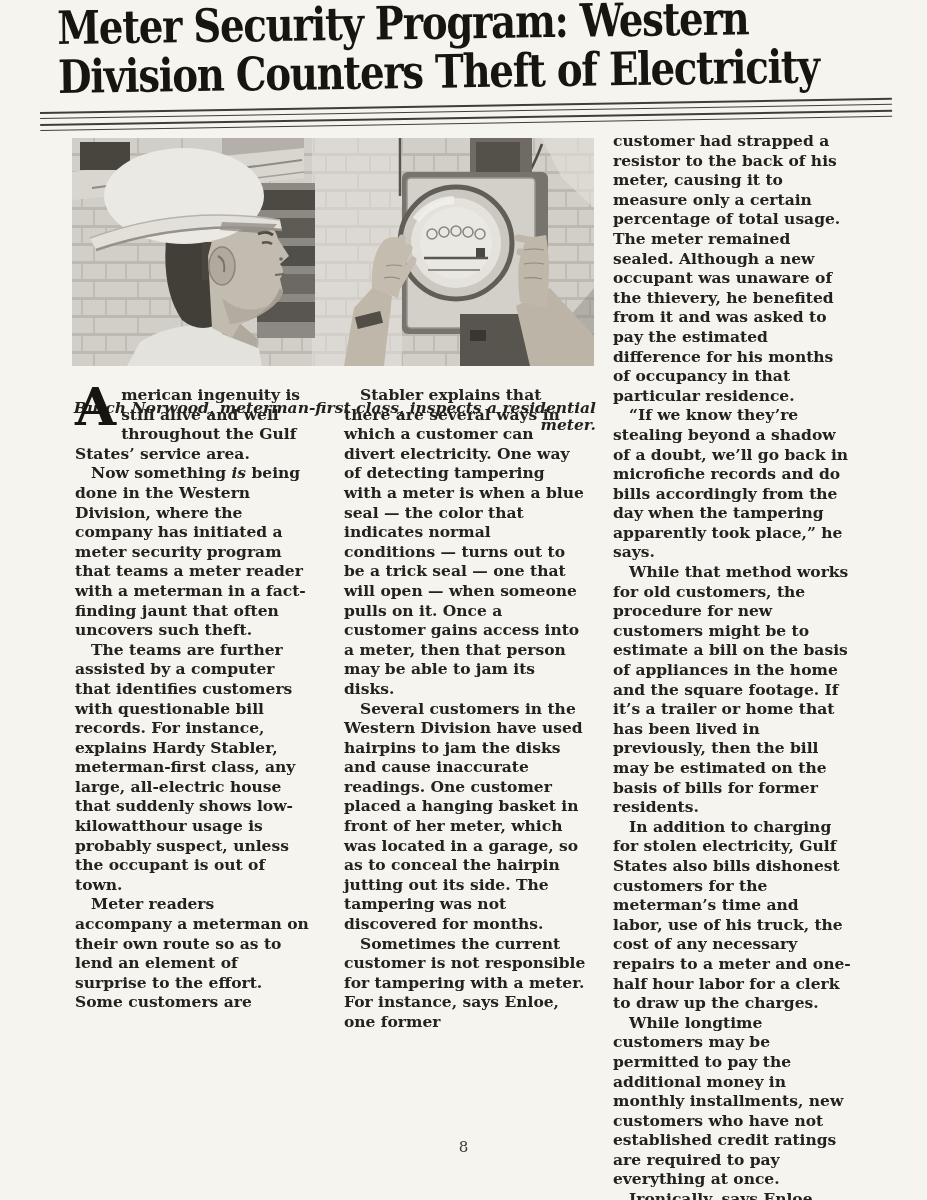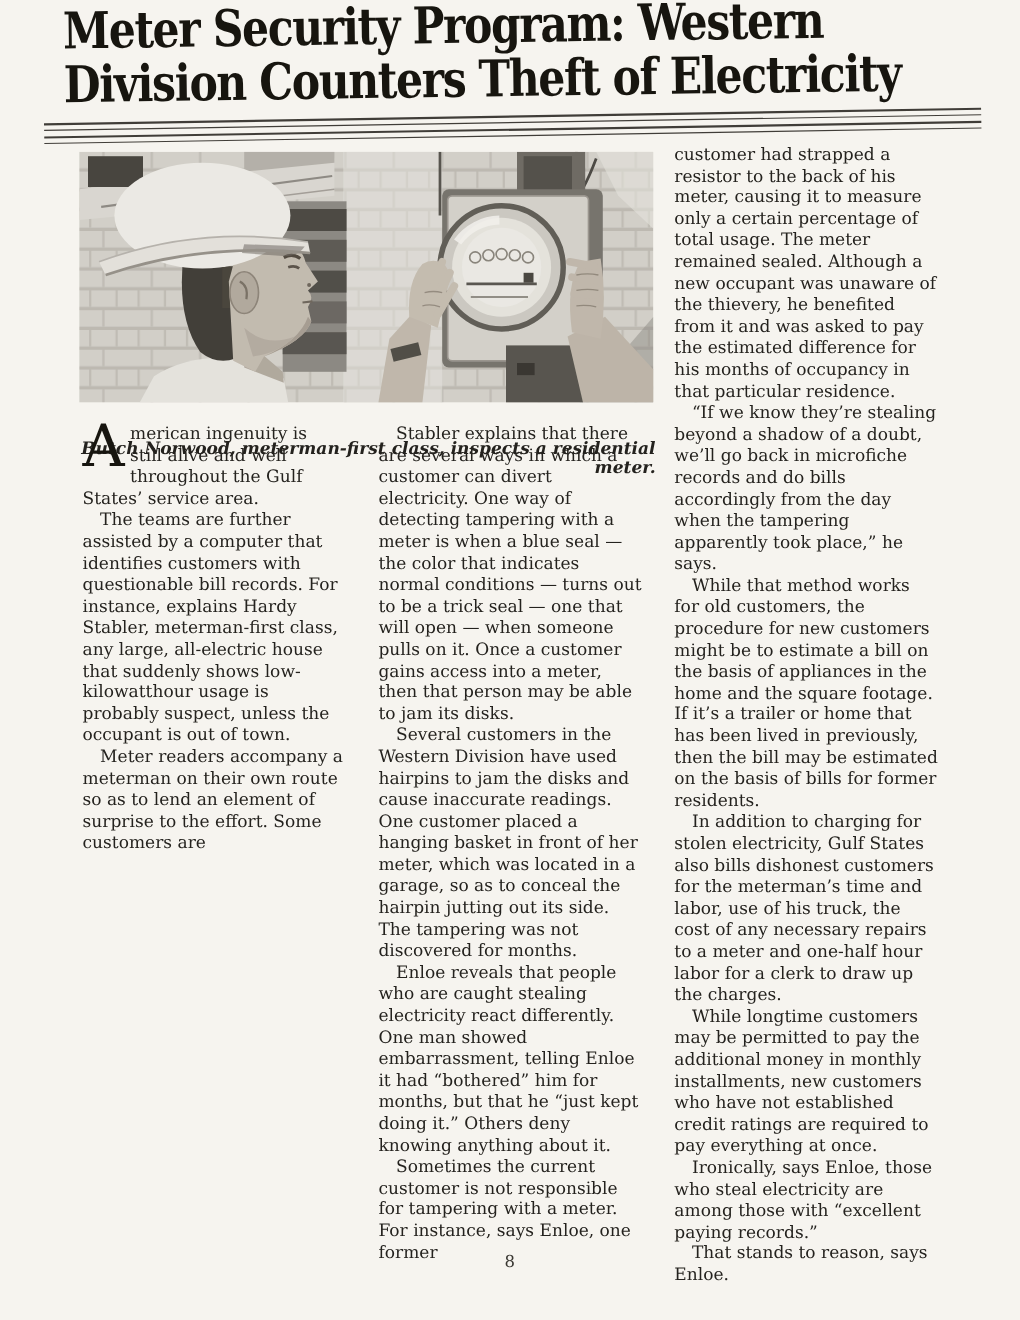--- a/index.html
+++ b/index.html
@@ -38,21 +38,21 @@
   .photo{position:absolute;left:72px;top:138px;width:522px;height:228px;}
   .photo svg{display:block;}
   .caption{
     position:absolute;left:72px;top:367px;width:524px;
     text-align:right;font-style:italic;font-weight:bold;
     font-size:15.5px;line-height:17px;color:#24221e;margin-top:32px;
   }
 
   
   .col{position:absolute;font-size:15.5px;line-height:19.6px;text-align:left;}
-  .col p{margin:0;text-indent:16px;}
+  .col p{margin:0;text-indent:16px;font-weight:bold;}
   .col p.noindent{text-indent:0;}
   #col1{left:75px;top:385px;width:238px;}
   #col2{left:344px;top:385px;width:242px;}
   #col3{left:613px;top:131px;width:240px;}
   .dropcap{
     float:left;
     font-size:53px;line-height:41px;
     padding:1px 5px 0 0;
     color:#17150f;
   }
@@ -201,28 +201,28 @@
       </g>
 
       <rect x="0" y="0" width="522" height="228" fill="#8d8a84" opacity="0.05"></rect>
     </svg>
   </div>
 
   <div class="caption">Butch Norwood, meterman-first class, inspects a residential meter.</div>
 
   <div class="col" id="col1">
     <p class="noindent"><span class="dropcap">A</span><span>merican ingenuity is still alive and well throughout the Gulf States’ service area.</span></p>
+    <p><span>Now something </span><i>is</i><span> being done in the Western Division, where the company has initiated a meter security program that teams a meter reader with a meterman in a fact-finding jaunt that often uncovers such theft.</span></p>
     <p>The teams are further assisted by a computer that identifies customers with questionable bill records. For instance, explains Hardy Stabler, meterman-first class, any large, all-electric house that suddenly shows low-kilowatthour usage is probably suspect, unless the occupant is out of town.</p>
     <p>Meter readers accompany a meterman on their own route so as to lend an element of surprise to the effort. Some customers are</p>
   </div>
 
   <div class="col" id="col2">
     <p>Stabler explains that there are several ways in which a customer can divert electricity. One way of detecting tampering with a meter is when a blue seal — the color that indicates normal conditions — turns out to be a trick seal — one that will open — when someone pulls on it. Once a customer gains access into a meter, then that person may be able to jam its disks.</p>
     <p>Several customers in the Western Division have used hairpins to jam the disks and cause inaccurate readings. One customer placed a hanging basket in front of her meter, which was located in a garage, so as to conceal the hairpin jutting out its side. The tampering was not discovered for months.</p>
-    <p>Enloe reveals that people who are caught stealing electricity react differently. One man showed embarrassment, telling Enloe it had “bothered” him for months, but that he “just kept doing it.” Others deny knowing anything about it.</p>
     <p>Sometimes the current customer is not responsible for tampering with a meter. For instance, says Enloe, one former</p>
   </div>
 
   <div class="col" id="col3">
     <p class="noindent">customer had strapped a resistor to the back of his meter, causing it to measure only a certain percentage of total usage. The meter remained sealed. Although a new occupant was unaware of the thievery, he benefited from it and was asked to pay the estimated difference for his months of occupancy in that particular residence.</p>
     <p>“If we know they’re stealing beyond a shadow of a doubt, we’ll go back in microfiche records and do bills accordingly from the day when the tampering apparently took place,” he says.</p>
     <p>While that method works for old customers, the procedure for new customers might be to estimate a bill on the basis of appliances in the home and the square footage. If it’s a trailer or home that has been lived in previously, then the bill may be estimated on the basis of bills for former residents.</p>
     <p>In addition to charging for stolen electricity, Gulf States also bills dishonest customers for the meterman’s time and labor, use of his truck, the cost of any necessary repairs to a meter and one-half hour labor for a clerk to draw up the charges.</p>
     <p>While longtime customers may be permitted to pay the additional money in monthly installments, new customers who have not established credit ratings are required to pay everything at once.</p>
     <p>Ironically, says Enloe, those who steal electricity are among those with “excellent paying records.”</p>

